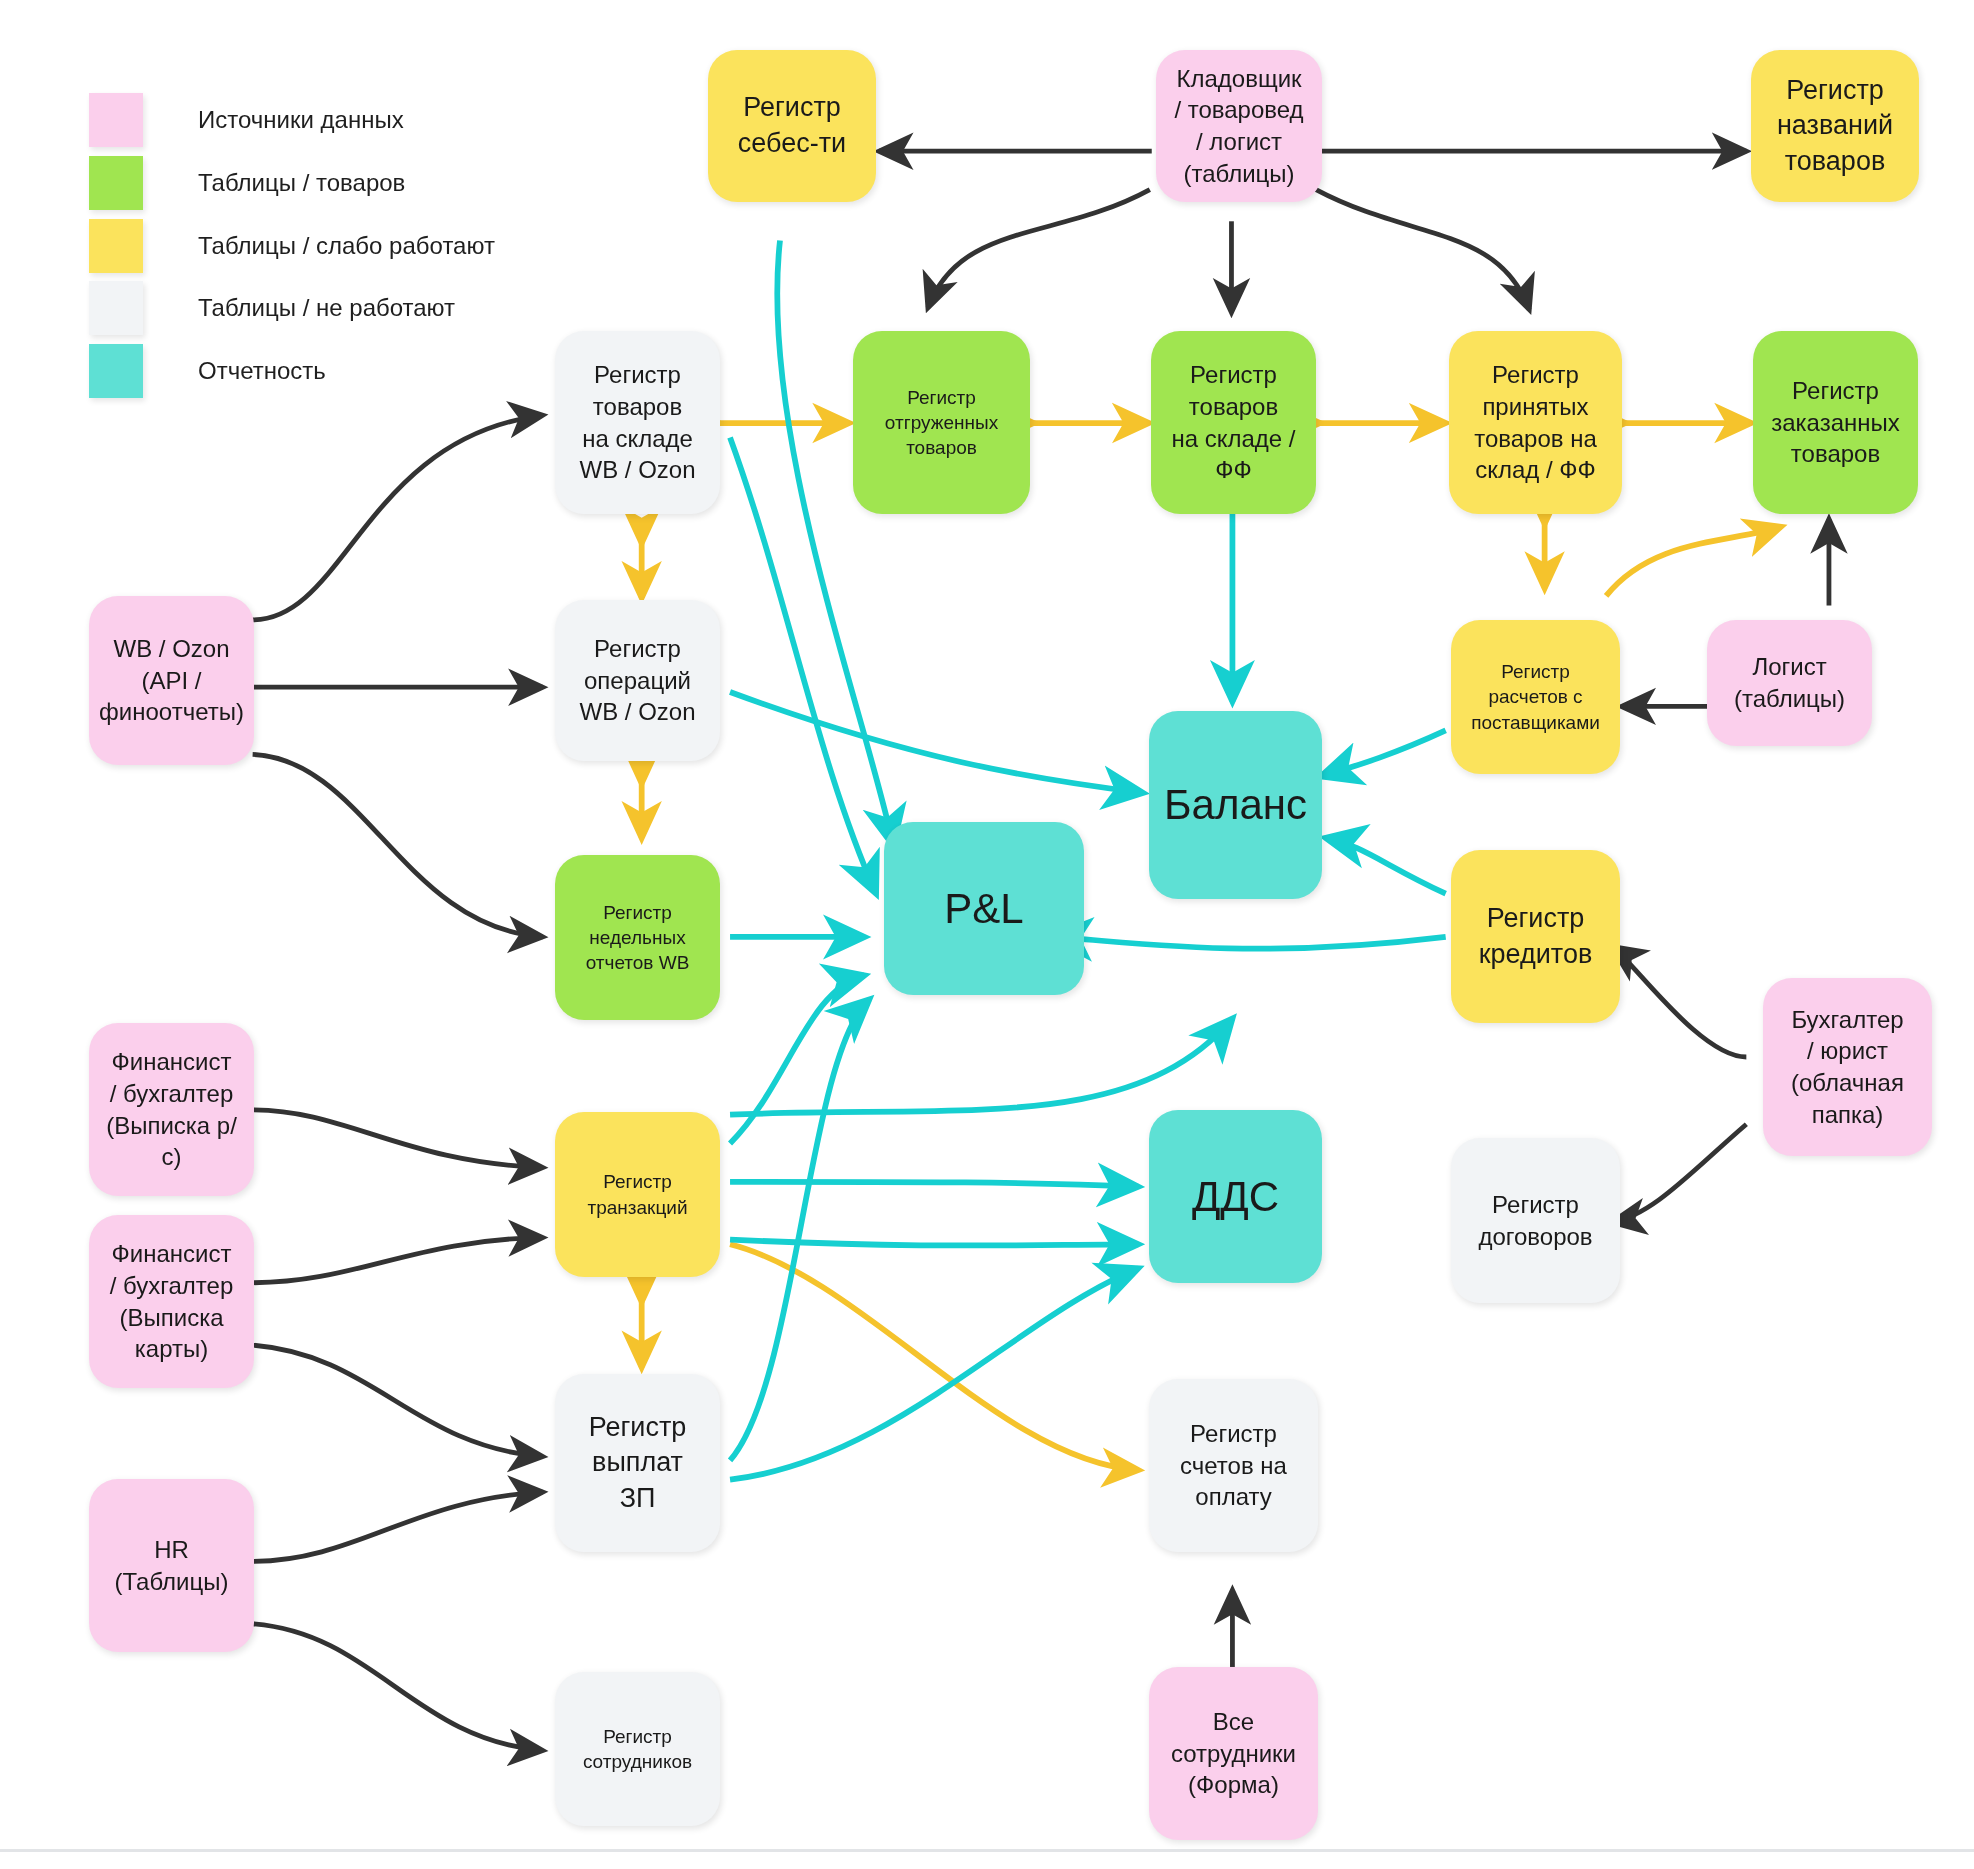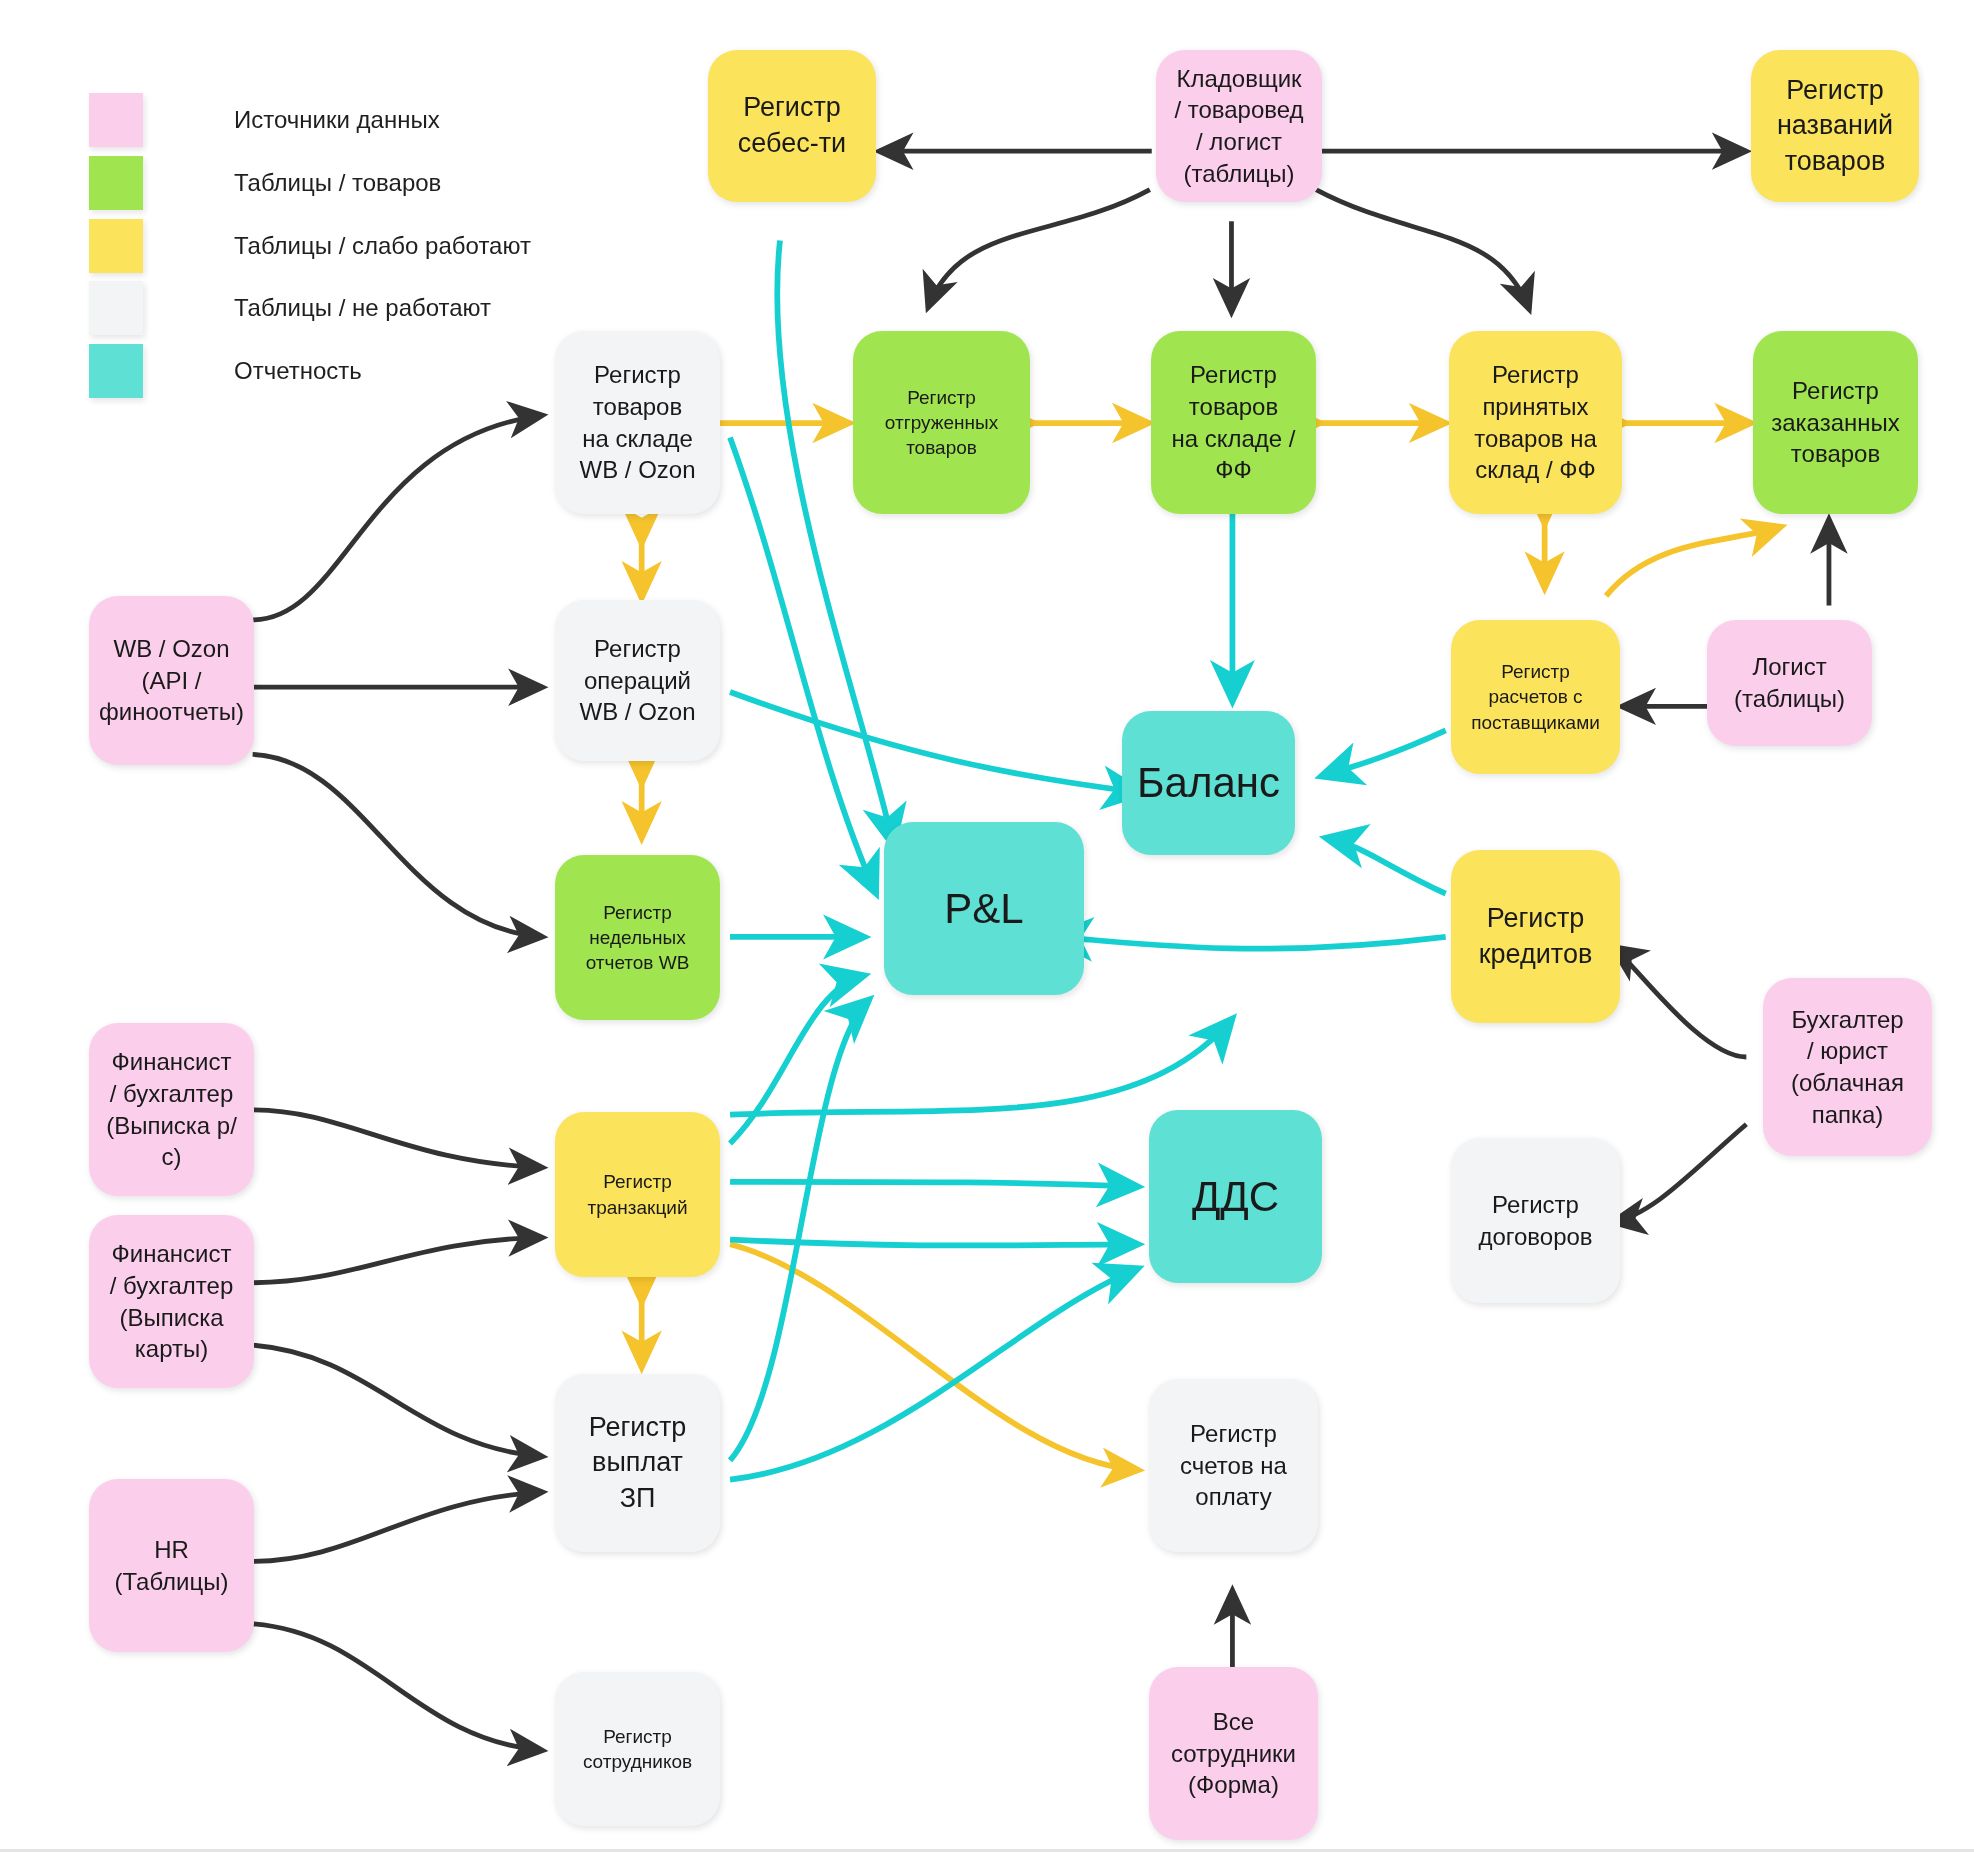--- a/index.html
+++ b/index.html
@@ -55,21 +55,20 @@
     position: absolute;
     left: 89px;
     top: 91px;
     z-index: 4;
   }
   .legend-row {
     display: flex;
     align-items: center;
     height: 58px;
     margin-bottom: 0px;
-    gap: 36px;
   }
   .legend-swatch {
     width: 54px;
     height: 54px;
     flex: 0 0 54px;
     box-shadow: 1.9px 2.9px 5.8px rgba(0,0,0,0.10);
   }
   .legend-label {
     margin-left: 55px;
     font-size: 24px;
@@ -264,21 +263,21 @@
     </div>
 
   <div class="node weak fs-sm" style="left:1451px;top:620px;width:169px;height:154px;">
       <span>Регистр<br>расчетов с<br>поставщиками</span>
     </div>
 
   <div class="node src fs-md" style="left:1707px;top:620px;width:165px;height:126px;">
       <span>Логист<br>(таблицы)</span>
     </div>
 
-  <div class="node report fs-xl" style="left:1122px;top:711px;width:173px;height:144px;">
+  <div class="node report fs-xl" style="left:1149px;top:711px;width:173px;height:188px;">
       <span>Баланс</span>
     </div>
 
   <div class="node report fs-xl" style="left:872px;top:822px;width:200px;height:173px;margin-left:12px;">
       <span>P&amp;L</span>
     </div>
 
   <div class="node report fs-xl" style="left:1149px;top:1110px;width:173px;height:173px;">
       <span>ДДС</span>
     </div>

